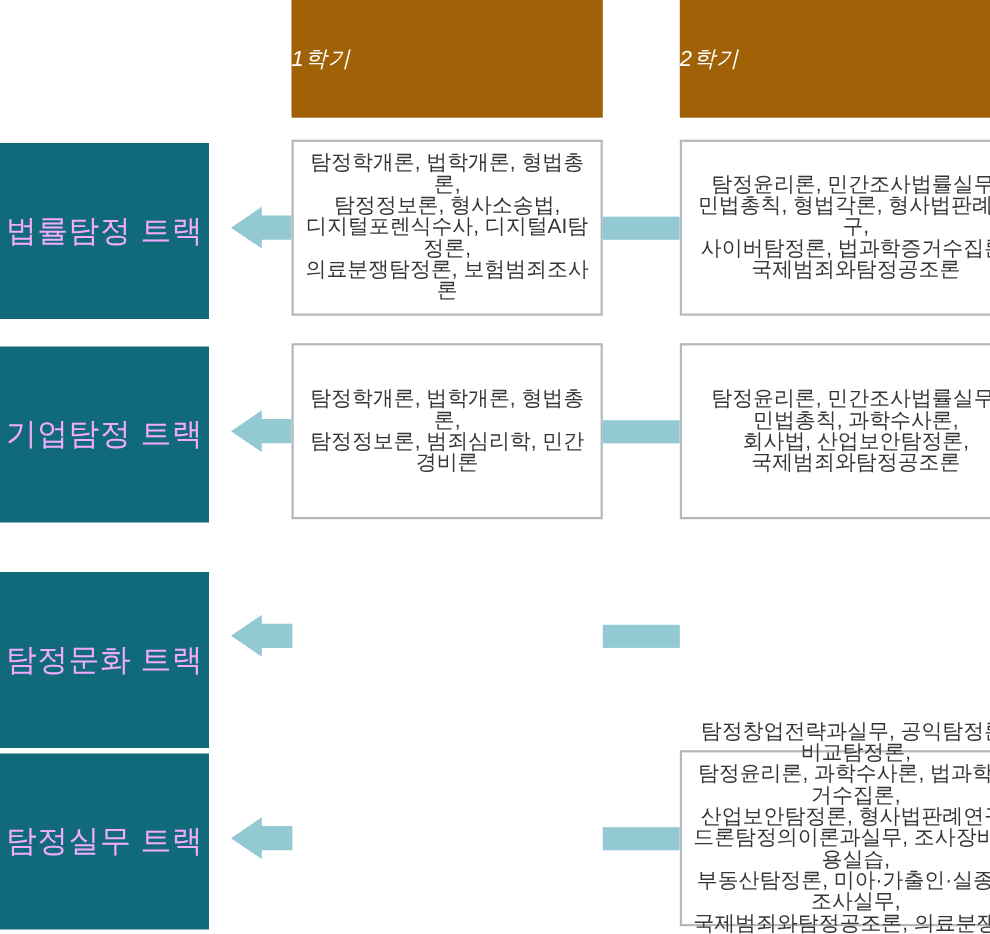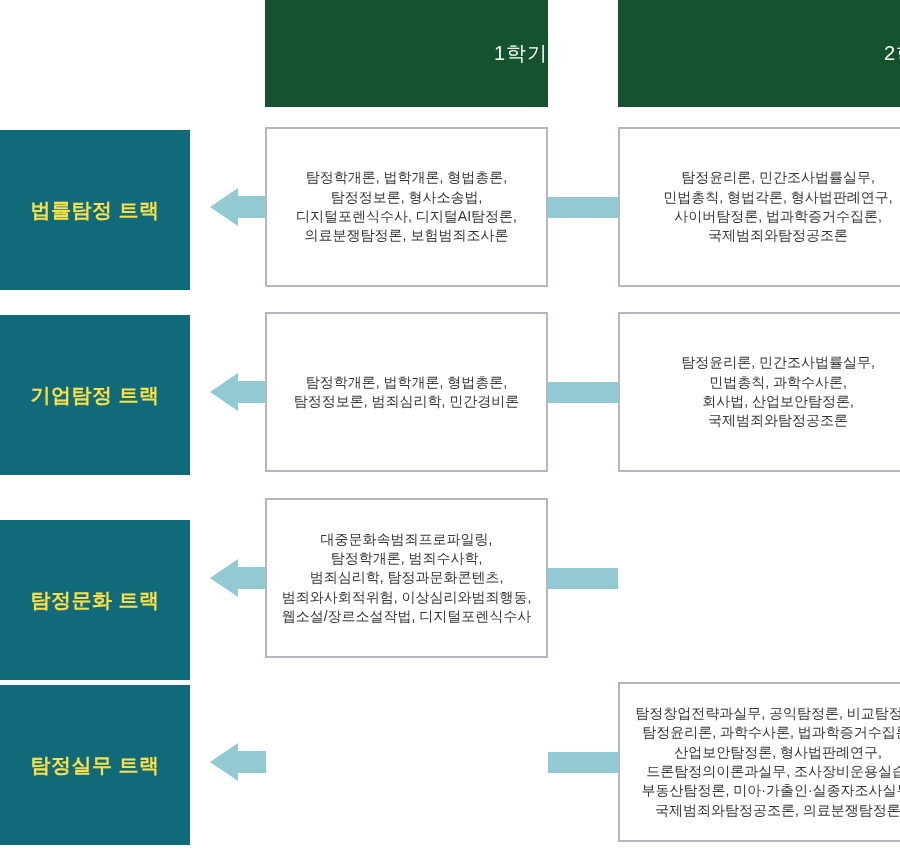--- a/index.html
+++ b/index.html
@@ -5,41 +5,41 @@
   html,body{margin:0;padding:0;background:#ffffff;}
   .canvas{
     position:relative;width:900px;height:849px;background:#ffffff;overflow:hidden;
     font-family:"Liberation Sans",sans-serif;
   }
   
   .c1{left:265px;width:283px;}
   .c2{left:618px;width:320px;}
   
   .sem-header{
-    position:absolute;top:0;height:107px;background:#14532d;
-    display:flex;align-items:center;justify-content:flex-end;
-    color:#ffffff;font-size:20px;font-weight:500;letter-spacing:1px;
+    position:absolute;top:0;height:107px;background:#a16207;
+    display:flex;align-items:center;justify-content:flex-start;
+    color:#ffffff;font-size:20px;font-weight:500;letter-spacing:1px;font-style:italic;
   }
   
   .track-label{
     position:absolute;left:0;width:190px;height:160px;background:#116a7a;
     display:flex;align-items:center;justify-content:center;
-    color:#fde047;font-size:20px;font-weight:700;letter-spacing:.5px;
+    color:#f0abfc;font-size:28px;font-weight:400;letter-spacing:.5px;
     text-align:center;
   }
   
   .course-box{
     position:absolute;height:160px;box-sizing:border-box;
     background:#ffffff;border:2px solid #b2b8be;
     display:flex;align-items:center;justify-content:center;
     padding:4px 6px;
   }
   .course-text{
     white-space:pre-line;text-align:center;
-    color:#363636;font-size:14px;line-height:19.3px;font-weight:500;
+    color:#363636;font-size:19px;line-height:19.3px;font-weight:500;
   }
   
   .arrow{position:absolute;left:210px;width:56px;height:38px;}
   .arrow polygon{fill:#92c9d3;}
   
   .band{position:absolute;left:548px;width:70px;height:21px;background:#92c9d3;}
   
   .lbl0{top:130px}.lbl1{top:315px}.lbl2{top:520px}.lbl3{top:685px}
   .bt0{top:127px}.bt1{top:312px}.bt2{top:498px}.bt3{top:682px}
   .ar0{top:188px}.ar1{top:373px}.ar2{top:559px}.ar3{top:743px}
@@ -88,27 +88,20 @@
     <div class="course-text">탐정윤리론, 민간조사법률실무,
 민법총칙, 과학수사론,
 회사법, 산업보안탐정론,
 국제범죄와탐정공조론</div>
   </div>
 
   <div class="track-label lbl2">탐정문화 트랙</div>
   <svg class="arrow ar2" viewBox="0 0 56 38" aria-hidden="true">
     <polygon points="0,19 28,0 28,8 56,8 56,30 28,30 28,38"></polygon>
   </svg>
-  <div class="course-box c1 bt2">
-    <div class="course-text">대중문화속범죄프로파일링,
-탐정학개론, 범죄수사학,
-범죄심리학, 탐정과문화콘텐츠,
-범죄와사회적위험, 이상심리와범죄행동,
-웹소설/장르소설작법, 디지털포렌식수사</div>
-  </div>
   <div class="band bd2"></div>
 
   <div class="track-label lbl3">탐정실무 트랙</div>
   <svg class="arrow ar3" viewBox="0 0 56 38" aria-hidden="true">
     <polygon points="0,19 28,0 28,8 56,8 56,30 28,30 28,38"></polygon>
   </svg>
   <div class="band bd3"></div>
   <div class="course-box c2 bt3">
     <div class="course-text">탐정창업전략과실무, 공익탐정론, 비교탐정론,
 탐정윤리론, 과학수사론, 법과학증거수집론,

